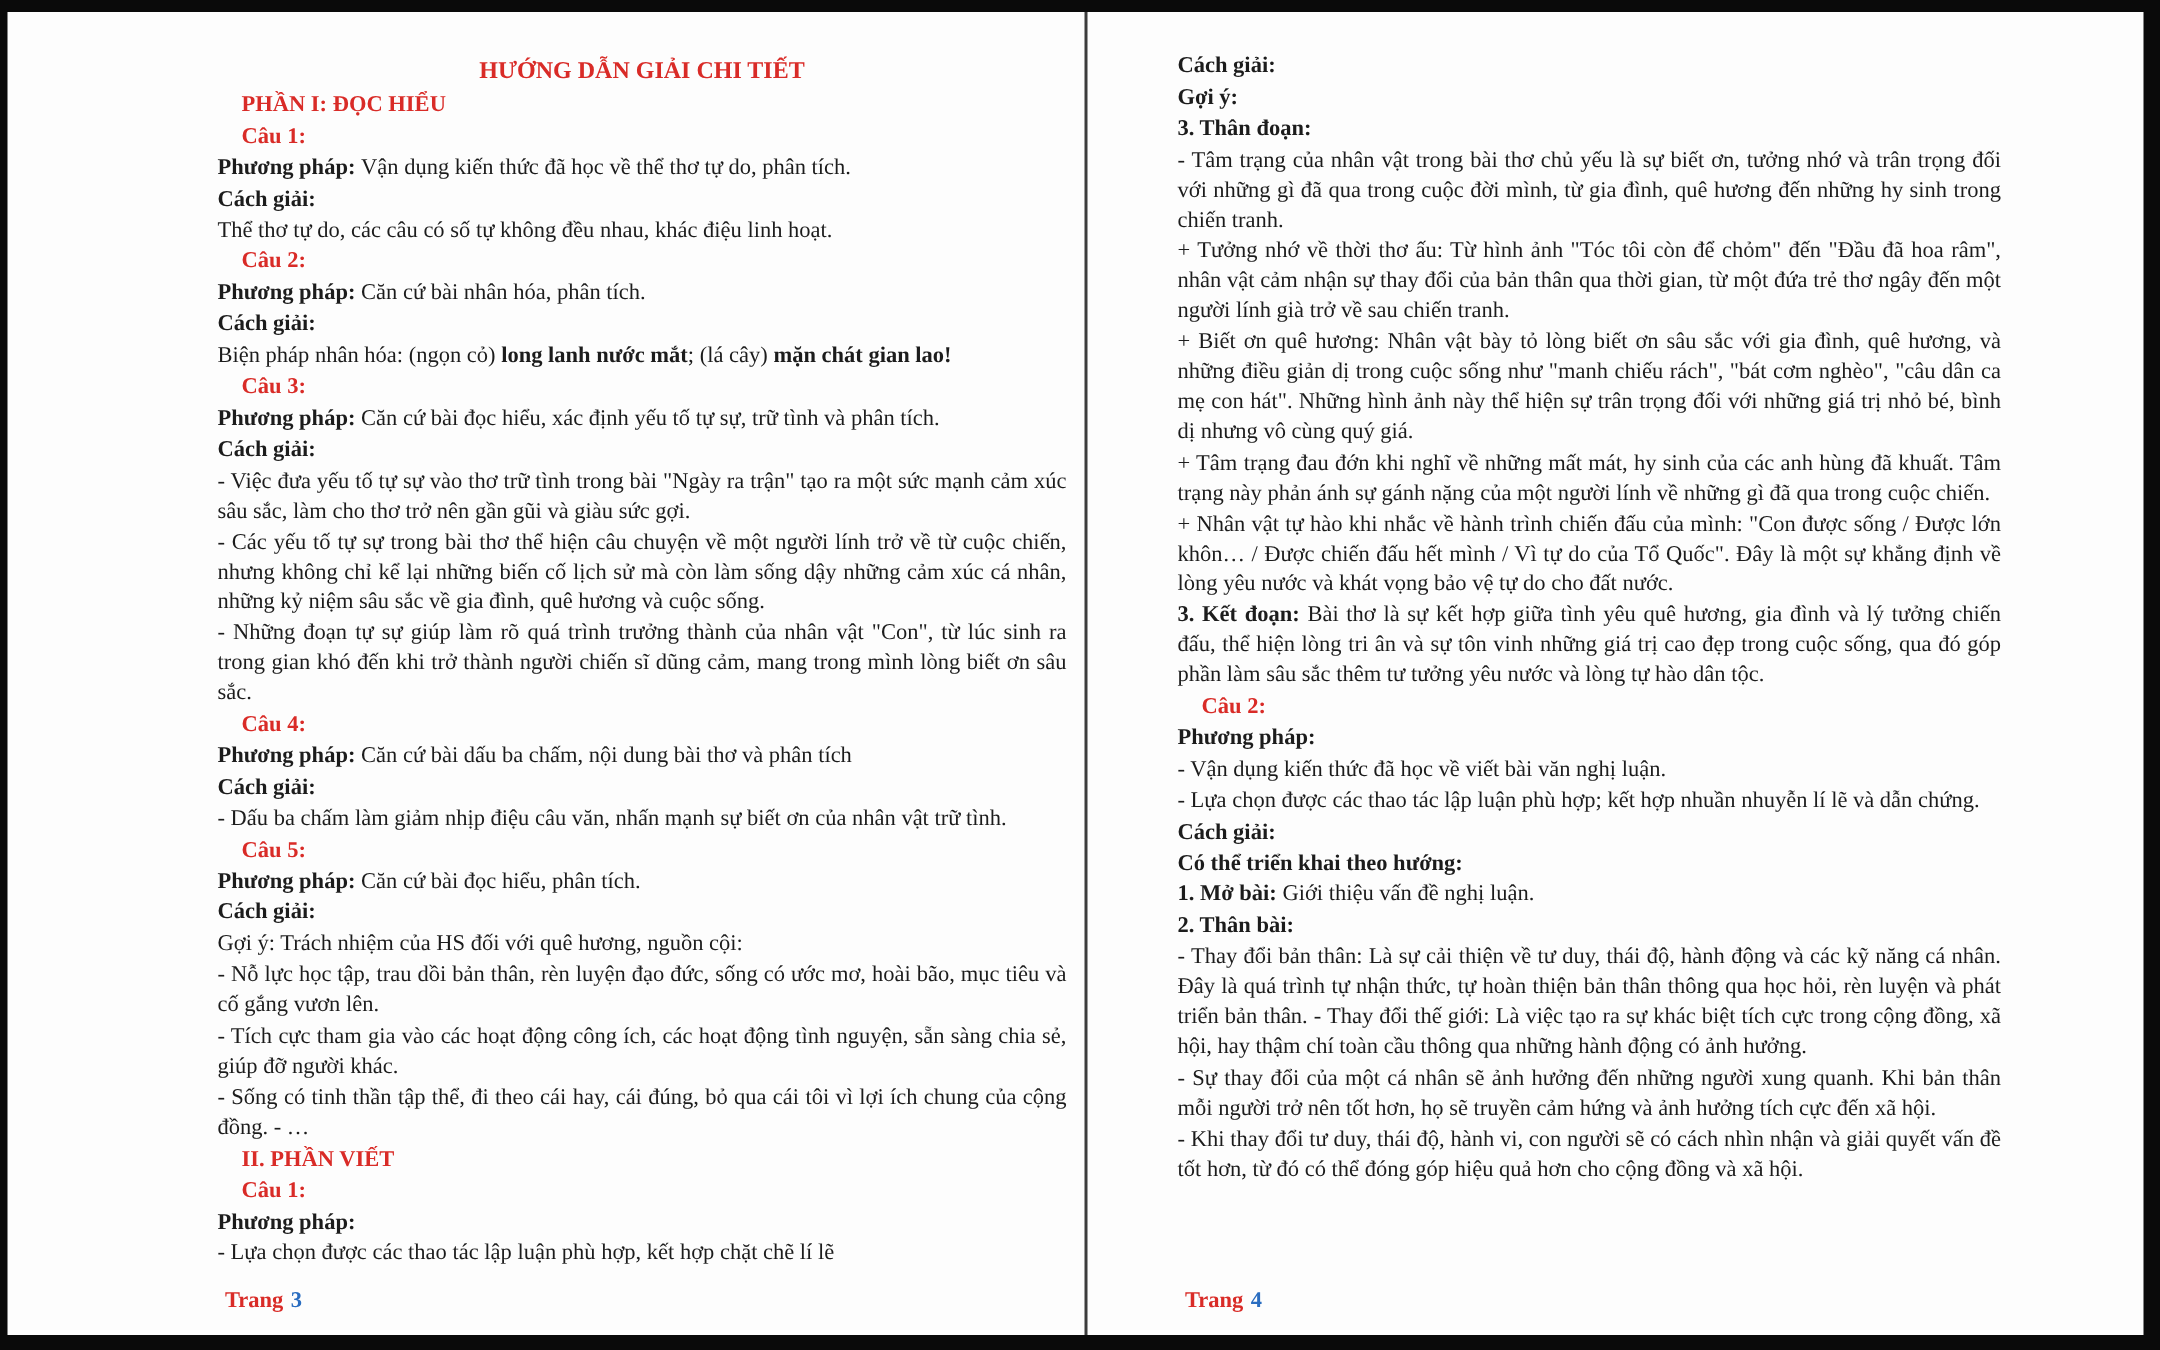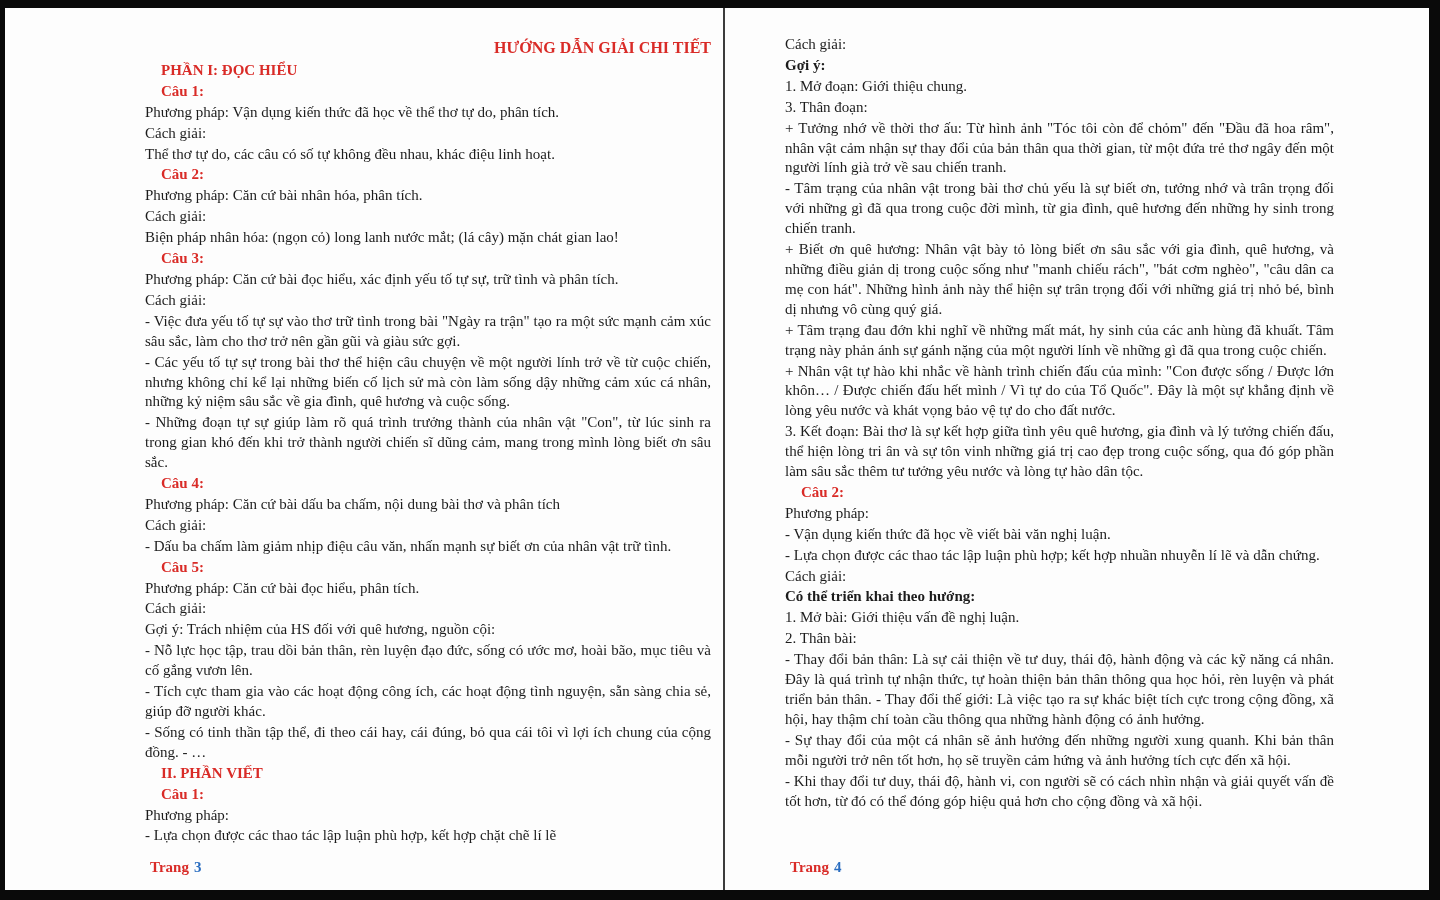--- a/index.html
+++ b/index.html
@@ -4,24 +4,24 @@
 <style>
   html,body{margin:0;padding:0;background:#000;}
   body{width:1440px;height:900px;font-family:"Liberation Serif","DejaVu Serif",serif;}
   .frame{position:relative;width:1440px;height:900px;box-sizing:border-box;
          border:solid #0a0a0a;border-width:8px 11px 10px 5px;background:#fdfdfd;overflow:hidden;}
   .divider{position:absolute;left:718px;top:0;bottom:0;width:2px;background:#3c3c3c;}
   .page{position:absolute;color:var(--body,#1c1c1c);font-size:15px;line-height:19.9px;}
   .page-left{left:140px;top:30px;width:566px;}
   .page-right{left:780px;top:27px;width:549px;}
   .blk{margin:0 0 1px 0;}
-  .blk-title{text-align:right;color:var(--red,#d92b27);font-weight:bold;font-size:16px;margin-bottom:3px;}
+  .blk-title{text-align:center;color:var(--red,#d92b27);font-weight:bold;font-size:16px;margin-bottom:3px;}
   .blk-heading{color:var(--red,#d92b27);font-weight:bold;margin:1px 16px;}
   .blk-para{text-align:justify;}
-  .seg-b{font-weight:normal;}
+  .seg-b{font-weight:bold;}
   .seg-bi{font-weight:bold;}
   .footer{position:absolute;top:851px;font-weight:bold;font-size:15px;}
   .footer-left{left:145px;}
   .footer-right{left:785px;}
   .footer-label{color:var(--red,#d92b27);}
   .footer-number{color:var(--blue,#2a6dc0);margin-left:5px;}
 </style>
 </head>
 <body>
 
@@ -62,24 +62,23 @@
         <div class="blk blk-para"><span>- Lựa chọn được các thao tác lập luận phù hợp, kết hợp chặt chẽ lí lẽ</span></div>
       </div>
   </div>
 
   <div class="divider"></div>
 
   <div class="page page-right">
     <div>
         <div class="blk blk-para"><span class="seg-b">Cách giải:</span></div>
         <div class="blk blk-para"><span class="seg-bi">Gợi ý:</span></div>
-        <div class="blk blk-para"><span class="seg-b">1. Mở đoạn: </span><span>Giới thiệu chung.</span></div>
         <div class="blk blk-para"><span class="seg-b">3. Thân đoạn:</span></div>
+        <div class="blk blk-para"><span>- Tâm trạng của nhân vật trong bài thơ chủ yếu là sự biết ơn, tưởng nhớ và trân trọng đối với những gì đã qua  trong cuộc đời mình, từ gia đình, quê hương đến những hy sinh trong chiến tranh.</span></div>
         <div class="blk blk-para"><span>+ Tưởng nhớ về thời thơ ấu: Từ hình ảnh "Tóc tôi còn để chỏm" đến "Đầu đã hoa râm", nhân vật cảm nhận sự thay đổi của bản thân qua thời gian, từ một đứa trẻ thơ ngây đến một người lính già trở về sau chiến tranh.</span></div>
-        <div class="blk blk-para"><span>- Tâm trạng của nhân vật trong bài thơ chủ yếu là sự biết ơn, tưởng nhớ và trân trọng đối với những gì đã qua  trong cuộc đời mình, từ gia đình, quê hương đến những hy sinh trong chiến tranh.</span></div>
         <div class="blk blk-para"><span>+ Biết ơn quê hương: Nhân vật bày tỏ lòng biết ơn sâu sắc với gia đình, quê hương, và những điều giản dị trong  cuộc sống như "manh chiếu rách", "bát cơm nghèo", "câu dân ca mẹ con hát". Những hình ảnh này thể hiện sự trân trọng đối với những giá trị nhỏ bé, bình dị nhưng vô cùng quý giá.</span></div>
         <div class="blk blk-para"><span>+ Tâm trạng đau đớn khi nghĩ về những mất mát, hy sinh của các anh hùng đã khuất. Tâm trạng này phản ánh sự gánh nặng của một người lính về những gì đã qua trong cuộc chiến.</span></div>
         <div class="blk blk-para"><span>+ Nhân vật tự hào khi nhắc về hành trình chiến đấu của mình: "Con được sống / Được lớn khôn… / Được chiến  đấu hết mình / Vì tự do của Tổ Quốc". Đây là một sự khẳng định về lòng yêu nước và khát vọng bảo vệ tự do  cho đất nước.</span></div>
         <div class="blk blk-para"><span class="seg-b">3. Kết đoạn: </span><span>Bài thơ là sự kết hợp giữa tình yêu quê hương, gia đình và lý tưởng chiến đấu, thể hiện lòng tri ân  và sự tôn vinh những giá trị cao đẹp trong cuộc sống, qua đó góp phần làm sâu sắc thêm tư tưởng yêu nước và  lòng tự hào dân tộc.</span></div>
         <div class="blk blk-heading"><span>Câu 2:</span></div>
         <div class="blk blk-para"><span class="seg-b">Phương pháp:</span></div>
         <div class="blk blk-para"><span>- Vận dụng kiến thức đã học về viết bài văn nghị luận.</span></div>
         <div class="blk blk-para"><span>- Lựa chọn được các thao tác lập luận phù hợp; kết hợp nhuần nhuyễn lí lẽ và dẫn chứng.</span></div>
         <div class="blk blk-para"><span class="seg-b">Cách giải:</span></div>
         <div class="blk blk-para"><span class="seg-bi">Có thể triển khai theo hướng:</span></div>

